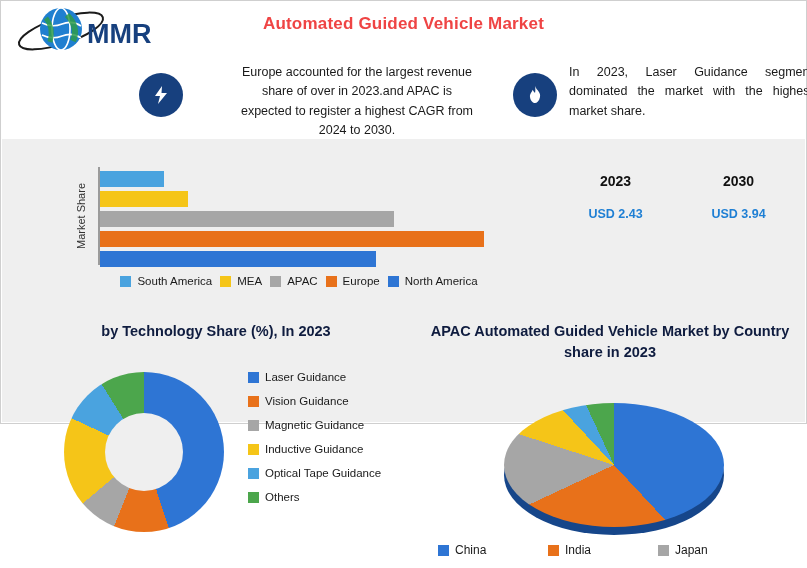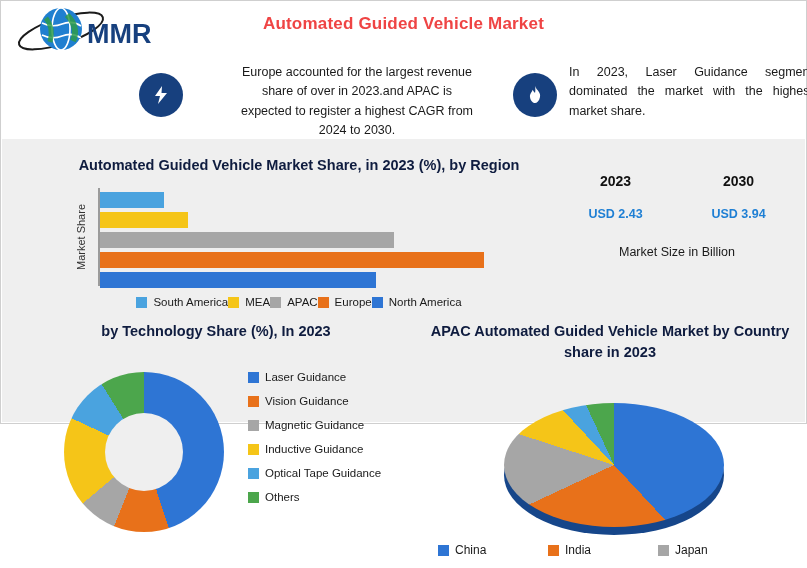--- a/index.html
+++ b/index.html
@@ -137,21 +137,21 @@
     bottom: 2px;
   }
   .bar {
     position: absolute;
     height: 16px;
     left: 0;
   }
   .legend {
     display: flex;
     justify-content: center;
-    gap: 0;
+    gap: 8px;
     margin-top: 10px;
     flex-wrap: wrap;
   }
   .legend-item {
     display: flex;
     align-items: center;
     font-size: 11.5px;
     color: #1a1a1a;
   }
   .swatch {
@@ -320,21 +320,20 @@
             <path d="M10 1 C12 6 16 7 15 12 C14.3 16 11.8 18 10 18 C8.2 18 5.5 16 5 12 C4.6 8.6 7 7.5 7.6 4.8 C8.6 6.6 9.2 7 10 8 C10.6 5.6 10.4 3.4 10 1 Z" fill="#ffffff"></path>
           </svg>
       </div>
       <div class="callout-text">In 2023, Laser Guidance segment dominated the market with the highest market share.</div>
     </div>
   </div>
 
   <div class="panel">
 
     <div class="bar-sec">
-      <div class="sec-title">Automated Guided Vehicle Market Share, in 2023 (%), by Region</div>
       <div class="bar-area">
         <div class="ylabel">Market Share</div>
         <div class="axis"></div>
         <div class="bars">
           <div class="bar" style="top:2px;  width:64px;  background:#4aa3df;"></div>
           <div class="bar" style="top:22px; width:88px;  background:#f5c518;"></div>
           <div class="bar" style="top:42px; width:294px; background:#a6a6a6;"></div>
           <div class="bar" style="top:62px; width:384px; background:#e8711a;"></div>
           <div class="bar" style="top:82px; width:276px; background:#2e75d4;"></div>
         </div>
@@ -365,21 +364,20 @@
 
     <div class="gms">
       <div class="gms-years">
         <span>2023</span>
         <span>2030</span>
       </div>
       <div class="gms-vals">
         <span>USD 2.43</span>
         <span>USD 3.94</span>
       </div>
-      <div class="gms-foot">Market Size in Billion</div>
     </div>
 
     <div class="donut-sec">
       <div class="sec-title">by Technology Share (%), In 2023</div>
       <div class="donut-wrap">
         <div class="donut" style="background: conic-gradient(
                #2e75d4 0deg 162deg,
                #e8711a 162deg 202deg,
                #a6a6a6 202deg 230deg,
                #f5c518 230deg 295deg,

